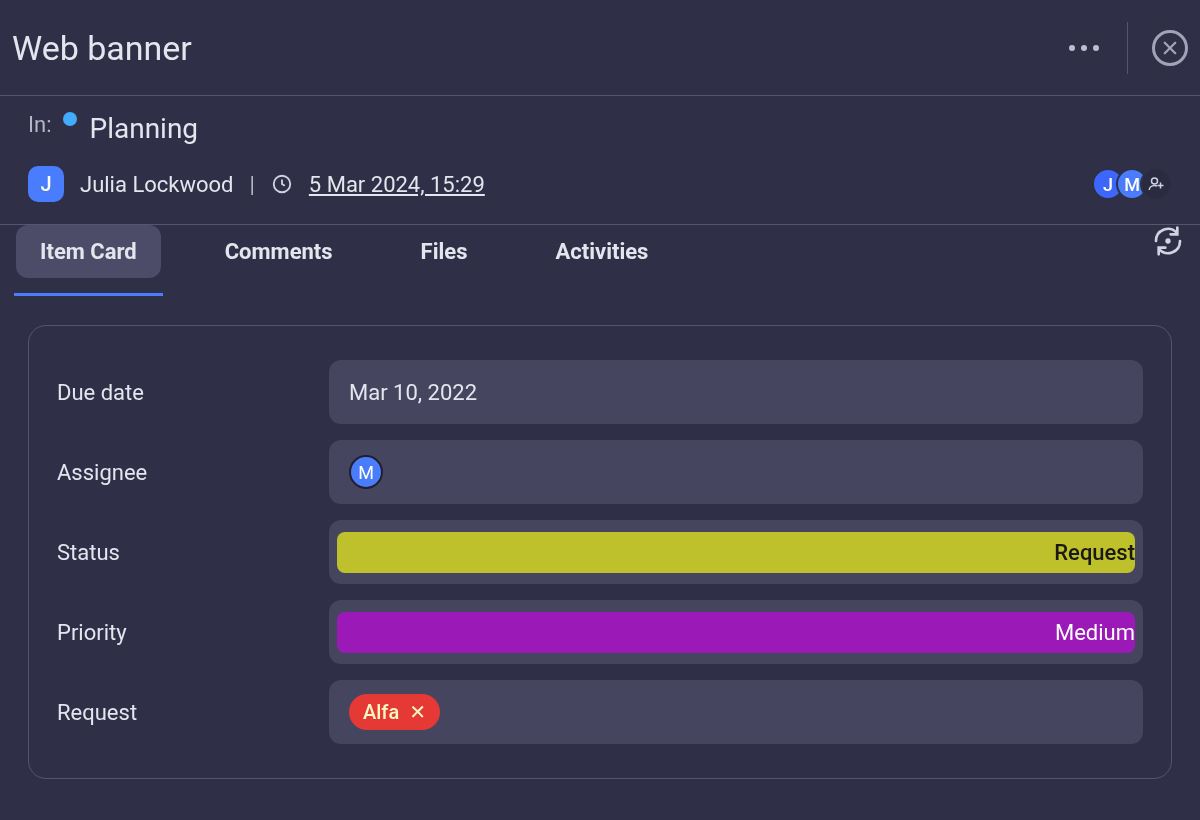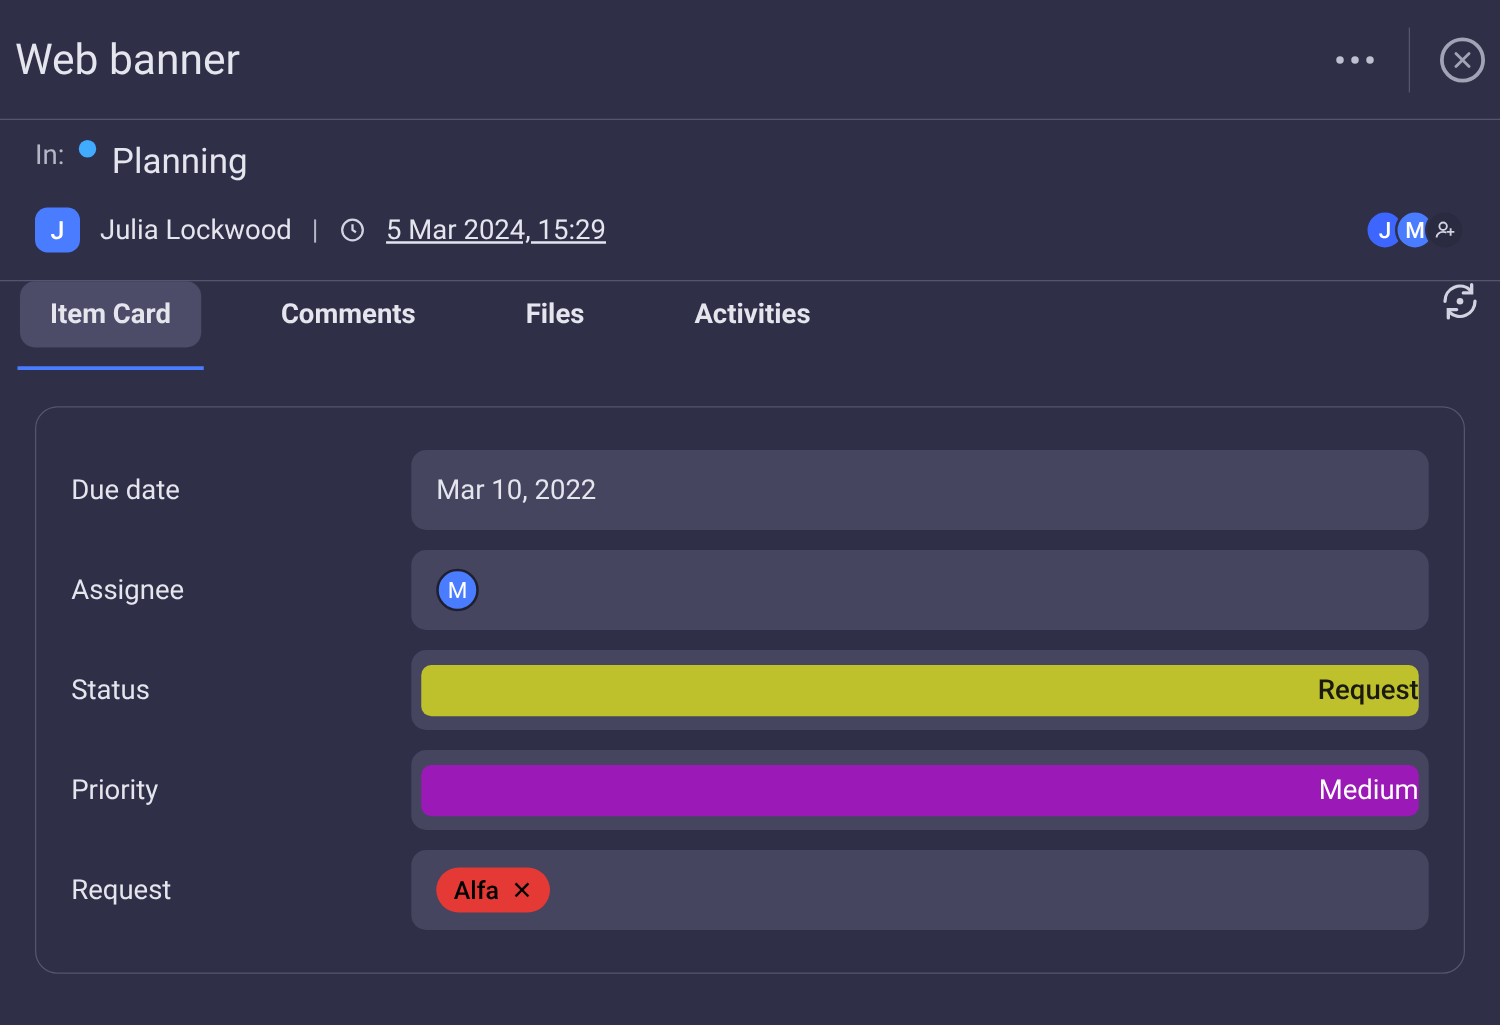--- a/index.html
+++ b/index.html
@@ -174,21 +174,21 @@
     .assignee-avatar {
       width:34px; height:34px; border-radius:50%;
       background: var(--avatar-blue);
       border:2px solid #1f1f30;
       display:flex; align-items:center; justify-content:center;
       font-size:18px; color:#fff;
     }
 
     .project-chip {
       background: var(--project-color);
-      color:#000000;
+      color:#fef9c3;
       display:inline-flex;
       align-items:center;
       gap:10px;
       padding: 6px 14px;
       border-radius: 999px;
       font-size: 20px;
       font-weight:500;
     }
     .project-chip .x { font-weight:400; }
   </style>

